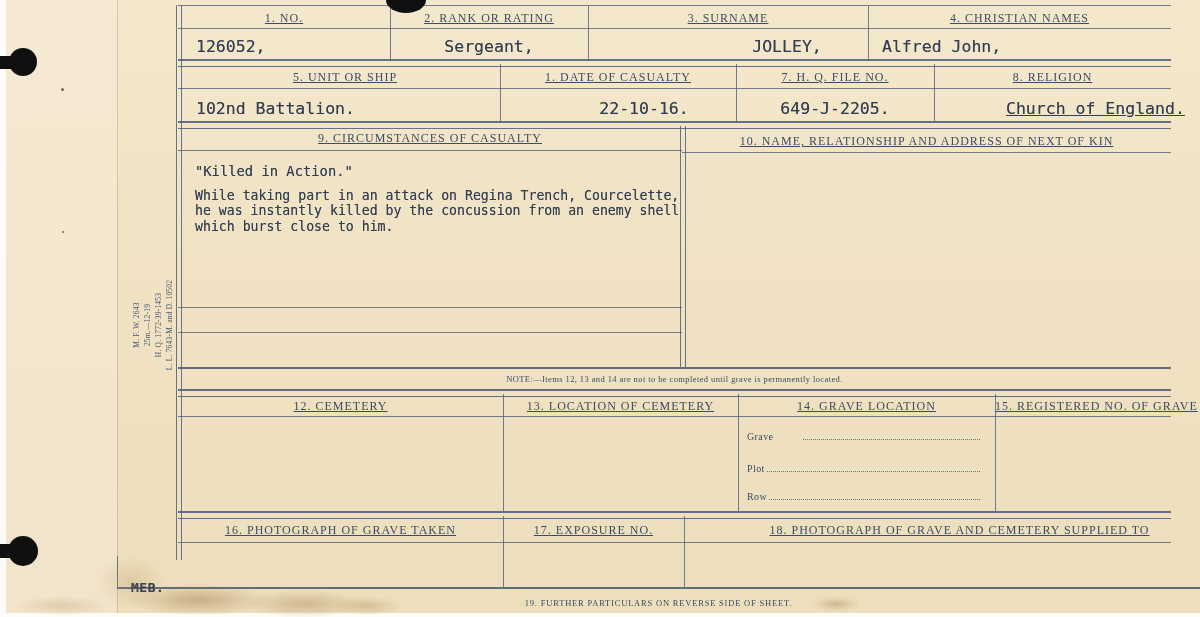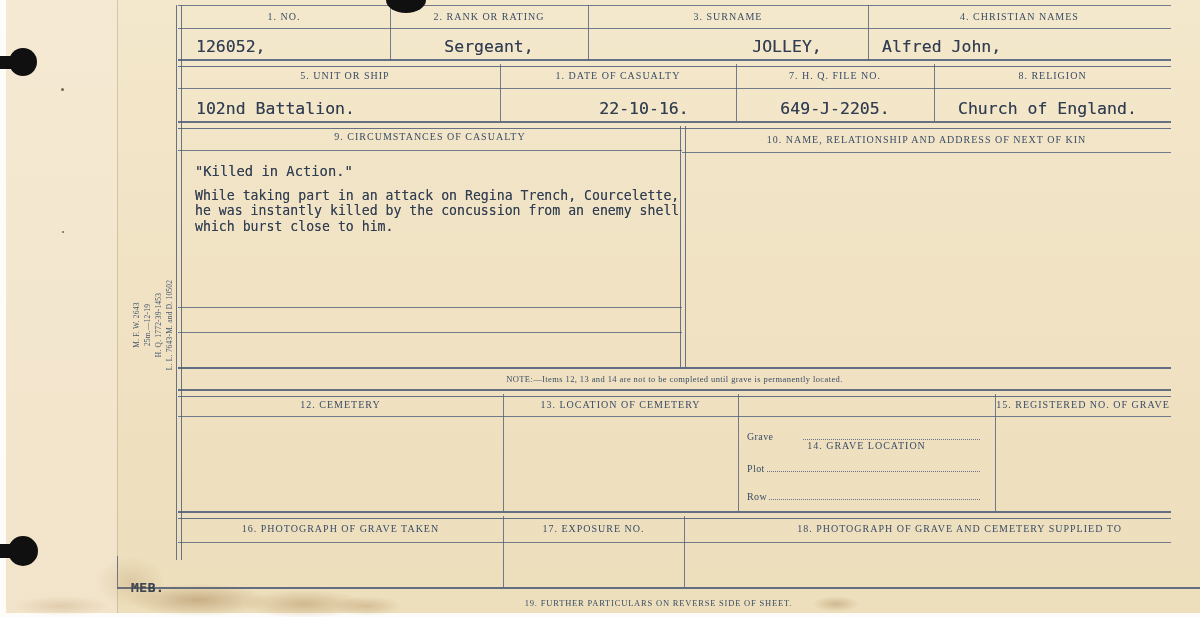--- a/index.html
+++ b/index.html
@@ -10,22 +10,22 @@
   .sheet{position:absolute;left:117px;top:0;width:1083px;height:613px;
          background:linear-gradient(180deg,var(--card-light) 0%,var(--card) 45%,#eddfbc 100%);
          border-left:1px solid rgba(120,100,70,.25);}
   
   .hl{position:absolute;height:1px;background:var(--line);opacity:.8;}
   .hl.thick{height:2px;opacity:.9;}
   .hl2{position:absolute;height:5px;border-top:2px solid var(--line);border-bottom:1px solid var(--line);opacity:.88;}
   .vl{position:absolute;width:1px;background:var(--line);opacity:.8;}
   .vl2{position:absolute;width:4px;border-left:1px solid var(--line);border-right:1px solid var(--line);opacity:.85;}
   
-  .hdr{position:absolute;font-size:10px;letter-spacing:1px;color:var(--header-ink);
-       text-align:center;white-space:nowrap;font-family:"Liberation Serif","DejaVu Serif",serif;}
+  .hdr{position:absolute;font-size:12px;letter-spacing:1px;color:var(--header-ink);
+       text-align:center;white-space:nowrap;font-family:"Liberation Serif","DejaVu Serif",serif;text-decoration:underline;}
   .small-print{position:absolute;font-size:8.5px;letter-spacing:.4px;color:var(--header-ink);
        text-align:center;white-space:nowrap;}
   
   .typed{position:absolute;font-family:"DejaVu Sans Mono","Liberation Mono",monospace;
          font-size:16.5px;color:var(--typed-ink);white-space:nowrap;
          text-shadow:0 0 .6px rgba(40,50,70,.55);}
   .typed.center{text-align:center;}
   .circ{font-size:13.2px;line-height:15.5px;}
   .circ .lead{font-size:13.8px;margin-bottom:8px;}
   .meb{font-size:13px;font-weight:bold;letter-spacing:.5px;}
@@ -94,34 +94,34 @@
   <div class="hdr" style="left:588px;top:11px;width:280px;">3. SURNAME</div>
   <div class="hdr" style="left:868px;top:11px;width:303px;">4. CHRISTIAN NAMES</div>
   <div class="hdr" style="left:178px;top:70px;width:322px;padding-left:6px;">5. UNIT OR SHIP</div>
   <div class="hdr" style="left:500px;top:70px;width:236px;">1. DATE OF CASUALTY</div>
   <div class="hdr" style="left:736px;top:70px;width:198px;">7. H. Q. FILE NO.</div>
   <div class="hdr" style="left:934px;top:70px;width:237px;">8. RELIGION</div>
   <div class="hdr" style="left:178px;top:131px;width:504px;">9. CIRCUMSTANCES OF CASUALTY</div>
   <div class="hdr" style="left:682px;top:134px;width:489px;">10. NAME, RELATIONSHIP AND ADDRESS OF NEXT OF KIN</div>
   <div class="hdr" style="left:178px;top:399px;width:325px;">12. CEMETERY</div>
   <div class="hdr" style="left:503px;top:399px;width:235px;">13. LOCATION OF CEMETERY</div>
-  <div class="hdr" style="left:738px;top:399px;width:257px;margin-top:41px;">14. GRAVE LOCATION</div>
+  <div class="hdr" style="left:738px;top:399px;width:257px;">14. GRAVE LOCATION</div>
   <div class="hdr" style="left:995px;top:399px;width:176px;">15. REGISTERED NO. OF GRAVE</div>
   <div class="hdr" style="left:178px;top:523px;width:325px;">16. PHOTOGRAPH OF GRAVE TAKEN</div>
   <div class="hdr" style="left:503px;top:523px;width:181px;">17. EXPOSURE NO.</div>
   <div class="hdr" style="left:716px;top:523px;width:487px;">18. PHOTOGRAPH OF GRAVE AND CEMETERY SUPPLIED TO</div>
 
   <div class="typed" style="left:196px;top:37px;">126052,</div>
   <div class="typed center" style="left:390px;top:37px;width:198px;">Sergeant,</div>
   <div class="typed center" style="left:607px;top:37px;width:280px;padding-left:40px;">JOLLEY,</div>
   <div class="typed" style="left:882px;top:37px;">Alfred John,</div>
   <div class="typed" style="left:196px;top:99px;">102nd Battalion.</div>
   <div class="typed center" style="left:526px;top:99px;width:236px;">22-10-16.</div>
   <div class="typed center" style="left:736px;top:99px;width:198px;">649-J-2205.</div>
-  <div class="typed" style="left:958px;top:99px;">Church of England.</div>
+  <div class="typed" style="left:1006px;top:99px;text-decoration:underline;">Church of England.</div>
 
   <div class="typed circ" style="left:195px;top:164px;width:480px;">
     <div class="lead">"Killed in Action."</div>
     <div>While taking part in an attack on Regina Trench, Courcelette,</div>
     <div>he was instantly killed by the concussion from an enemy shell</div>
     <div>which burst close to him.</div>
   </div>
 
   <div class="dotrow" style="left:747px;top:431px;width:233px;gap:28px;">
     <span>Grave</span>

